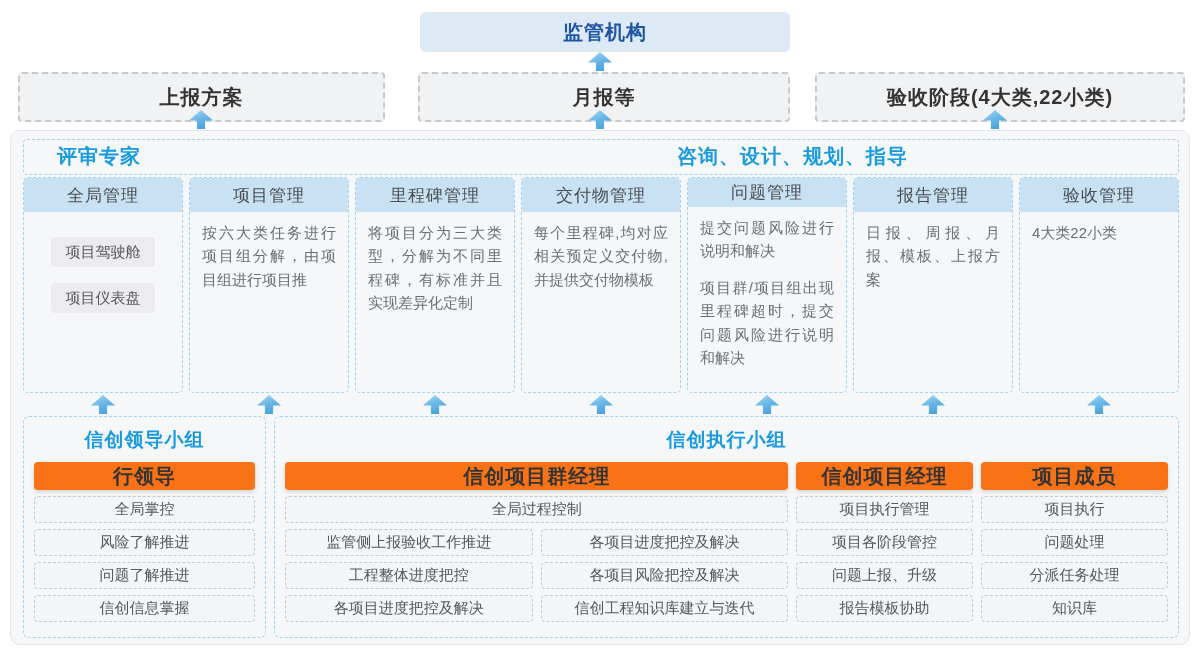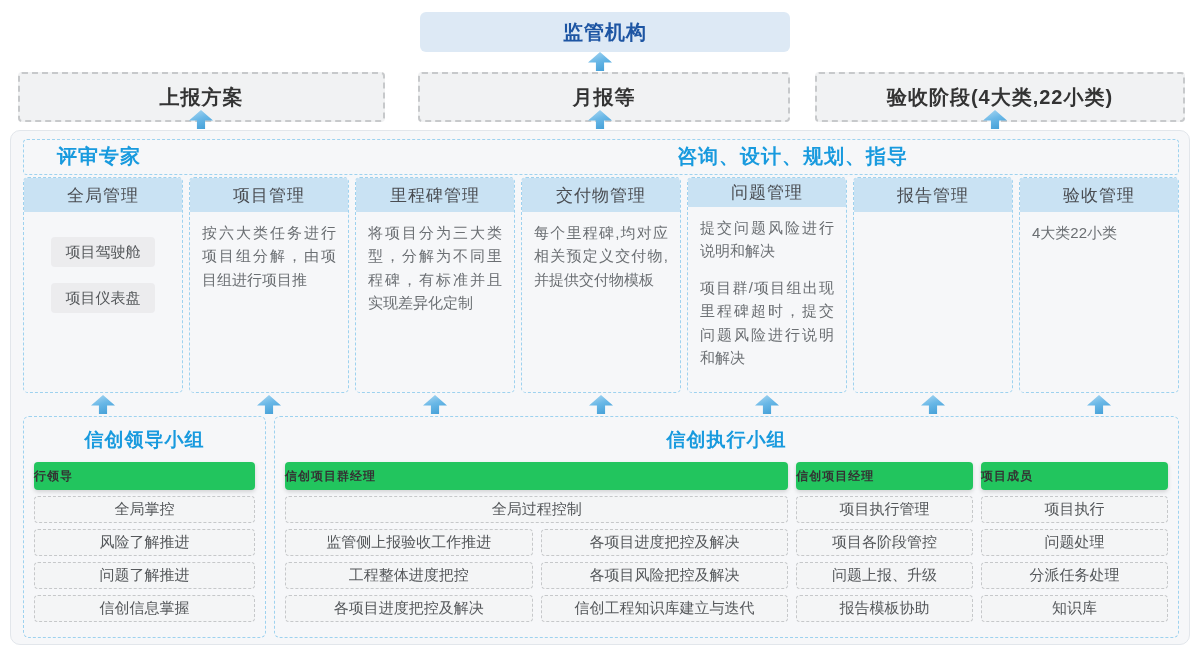--- a/index.html
+++ b/index.html
@@ -57,22 +57,22 @@
   .arrow-cell { flex:1; display:flex; justify-content:center; }
   .arrow-cell .arrow-up { position:static; }
 
   
   .groups { position:absolute; left:12px; top:285px; width:1156px; height:222px; display:flex; gap:8px; }
   .group { border:1.5px dashed #9ed2ef; border-radius:6px; background:#f6f7f9; padding:8px 10px; }
   .group-leader { flex:0 0 243px; }
   .group-exec { flex:1; }
   .group-title { text-align:center; color:#189ade; font-size:19px; font-weight:bold;
     letter-spacing:1px; margin:2px 0 9px; }
-  .role-box { height:28px; line-height:28px; text-align:left; background:#22c55e; border-radius:4px;
-    box-shadow:0 2px 4px rgba(0,0,0,.15); color:#333; font-size:12px; font-weight:bold;
+  .role-box { height:28px; line-height:28px; text-align:center; background:#f97316; border-radius:4px;
+    box-shadow:0 2px 4px rgba(0,0,0,.15); color:#333; font-size:20px; font-weight:bold;
     margin-bottom:6px; letter-spacing:1px; }
   .items { display:flex; flex-direction:column; gap:6px; }
   .item { height:27px; line-height:24px; text-align:center; background:#f4f5f6;
     border:1.5px dashed #c6c8ca; border-radius:4px; color:#55585b; font-size:15px; white-space:nowrap;
     overflow:hidden; }
   .subcols { display:flex; gap:8px; }
   .subcol-wide { flex:0 0 57%; }
   .subcol-pm { flex:0 0 20%; }
   .subcol-member { flex:1; }
   .pm-grid { display:flex; gap:8px; margin-top:6px; }
@@ -137,20 +137,23 @@
       <div class="col">
         <div class="col-h">问题管理</div>
         <div class="col-b">
           <p>提交问题风险进行说明和解决</p>
           <p>项目群/项目组出现里程碑超时，提交问题风险进行说明和解决</p>
         </div>
       </div>
 
       <div class="col">
         <div class="col-h">报告管理</div>
+        <div class="col-b">
+          <p>日报、周报、月报、模板、上报方案</p>
+        </div>
       </div>
 
       <div class="col">
         <div class="col-h">验收管理</div>
         <div class="col-b">
           <p>4大类22小类</p>
         </div>
       </div>
 
     </div>

